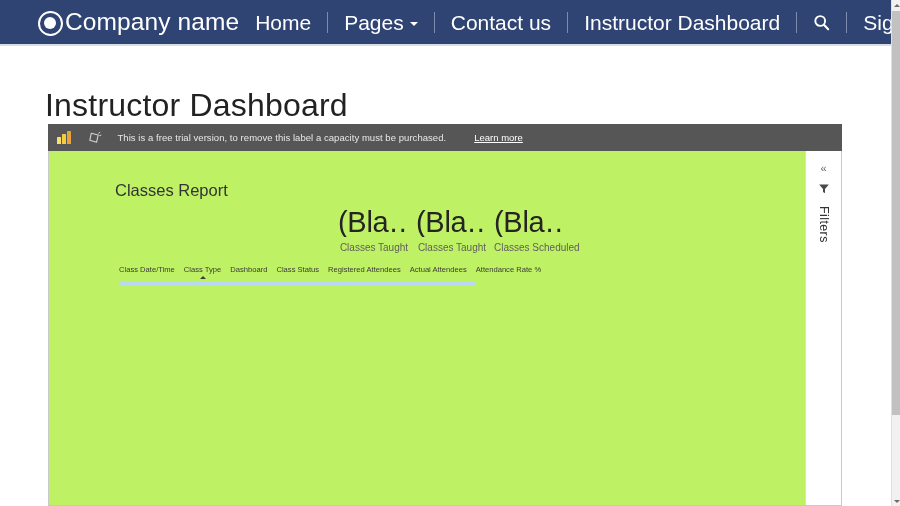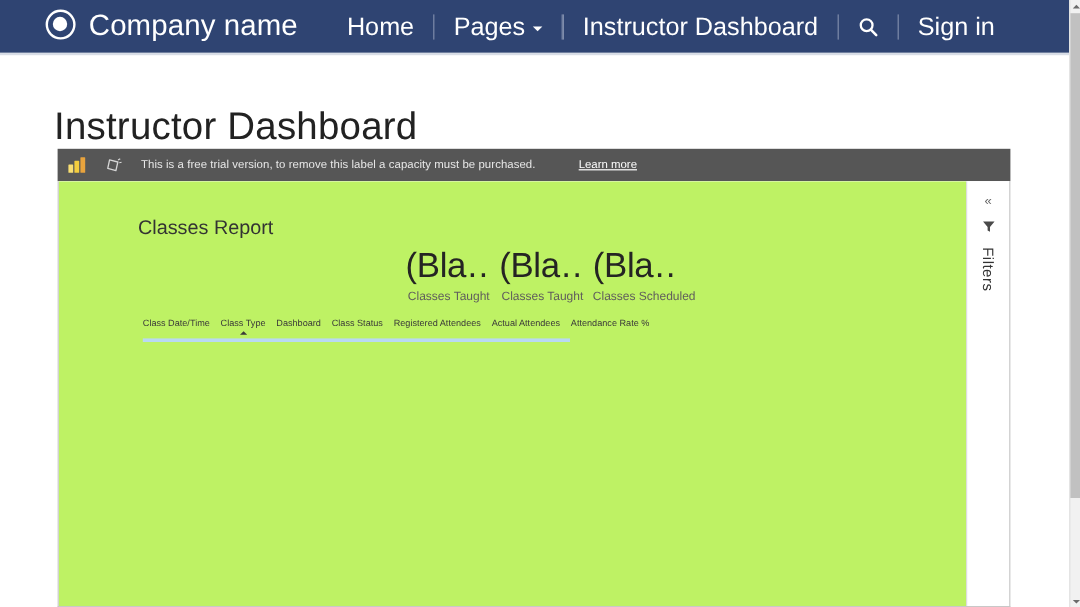--- a/index.html
+++ b/index.html
@@ -30,23 +30,23 @@
   }
   .navbar::after {
     content: "";
     position: absolute;
     left: 0; right: 0; bottom: -2px;
     height: 2px;
     background: #d8dde6;
   }
   .brand {
     display: flex;
-    align-items: flex-start;
+    align-items: flex-end;
     margin-left: 38px;
-    gap: 11px;
+    gap: 2px;
     cursor: pointer;
   }
   .brand-logo {
     width: 25px; height: 25px;
     border-radius: 50%;
     border: 2.5px solid #ffffff;
     position: relative;
     flex: 0 0 auto;
   }
   .brand-logo::after {
@@ -148,21 +148,21 @@
   .trial-text {
     color: #e8e8e8;
     font-size: 9.5px;
     white-space: nowrap;
     letter-spacing: 0.05px;
   }
   .trial-link {
     color: #ffffff;
     font-size: 9.5px;
     text-decoration: underline;
-    margin-left: 20px;
+    margin-left: 12px;
     cursor: pointer;
     white-space: nowrap;
   }
 
   .report-body {
     position: relative;
     height: 355px;
     background: #ffffff;
     border: 1px solid #c8c8c8;
     border-top: none;
@@ -315,20 +315,23 @@
         <span>Home</span>
       </div>
       <div class="nav-sep"></div>
 
       <div class="nav-item">
         <span>Pages</span>
         <i class="caret"></i>
       </div>
       <div class="nav-sep"></div>
 
+      <div class="nav-item">
+        <span>Contact us</span>
+      </div>
       <div class="nav-sep"></div>
 
       <div class="nav-item">
         <span>Instructor Dashboard</span>
       </div>
       <div class="nav-sep"></div>
 
       <div class="search-icon-btn">
         <svg width="17" height="17" viewBox="0 0 17 17">
           <circle cx="7.2" cy="7" r="4.9" fill="none" stroke="#ffffff" stroke-width="1.9"></circle>

